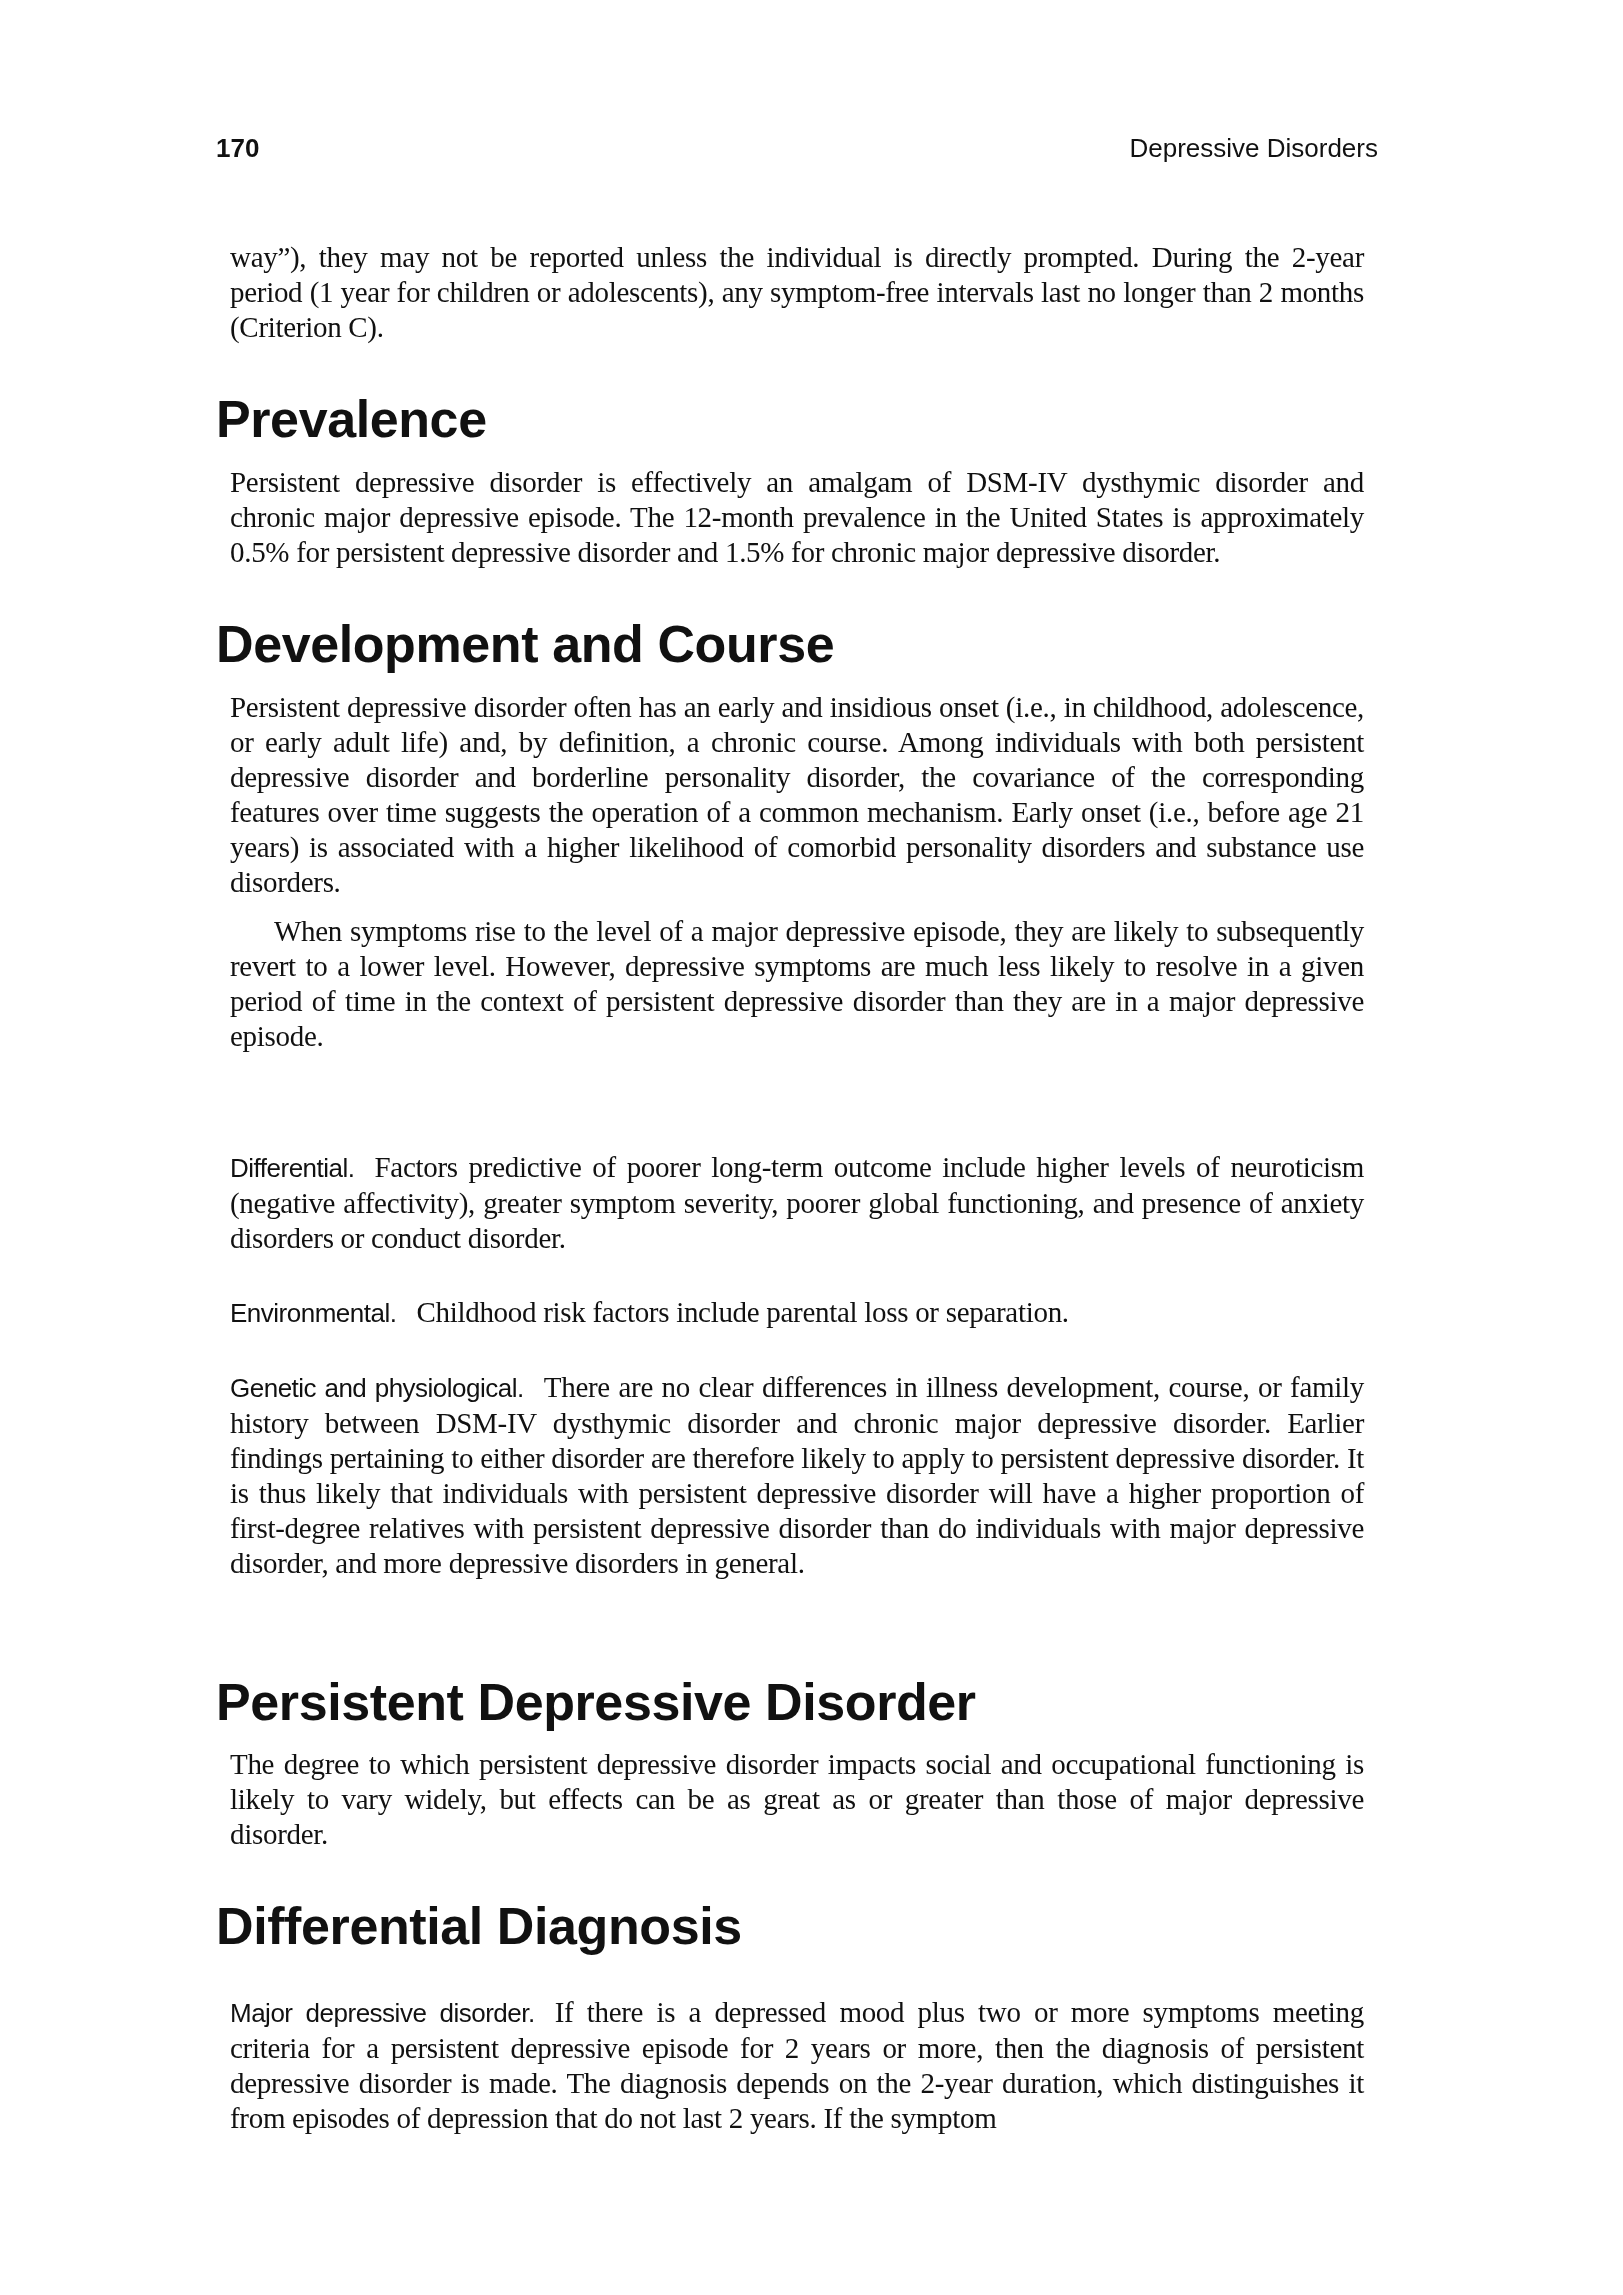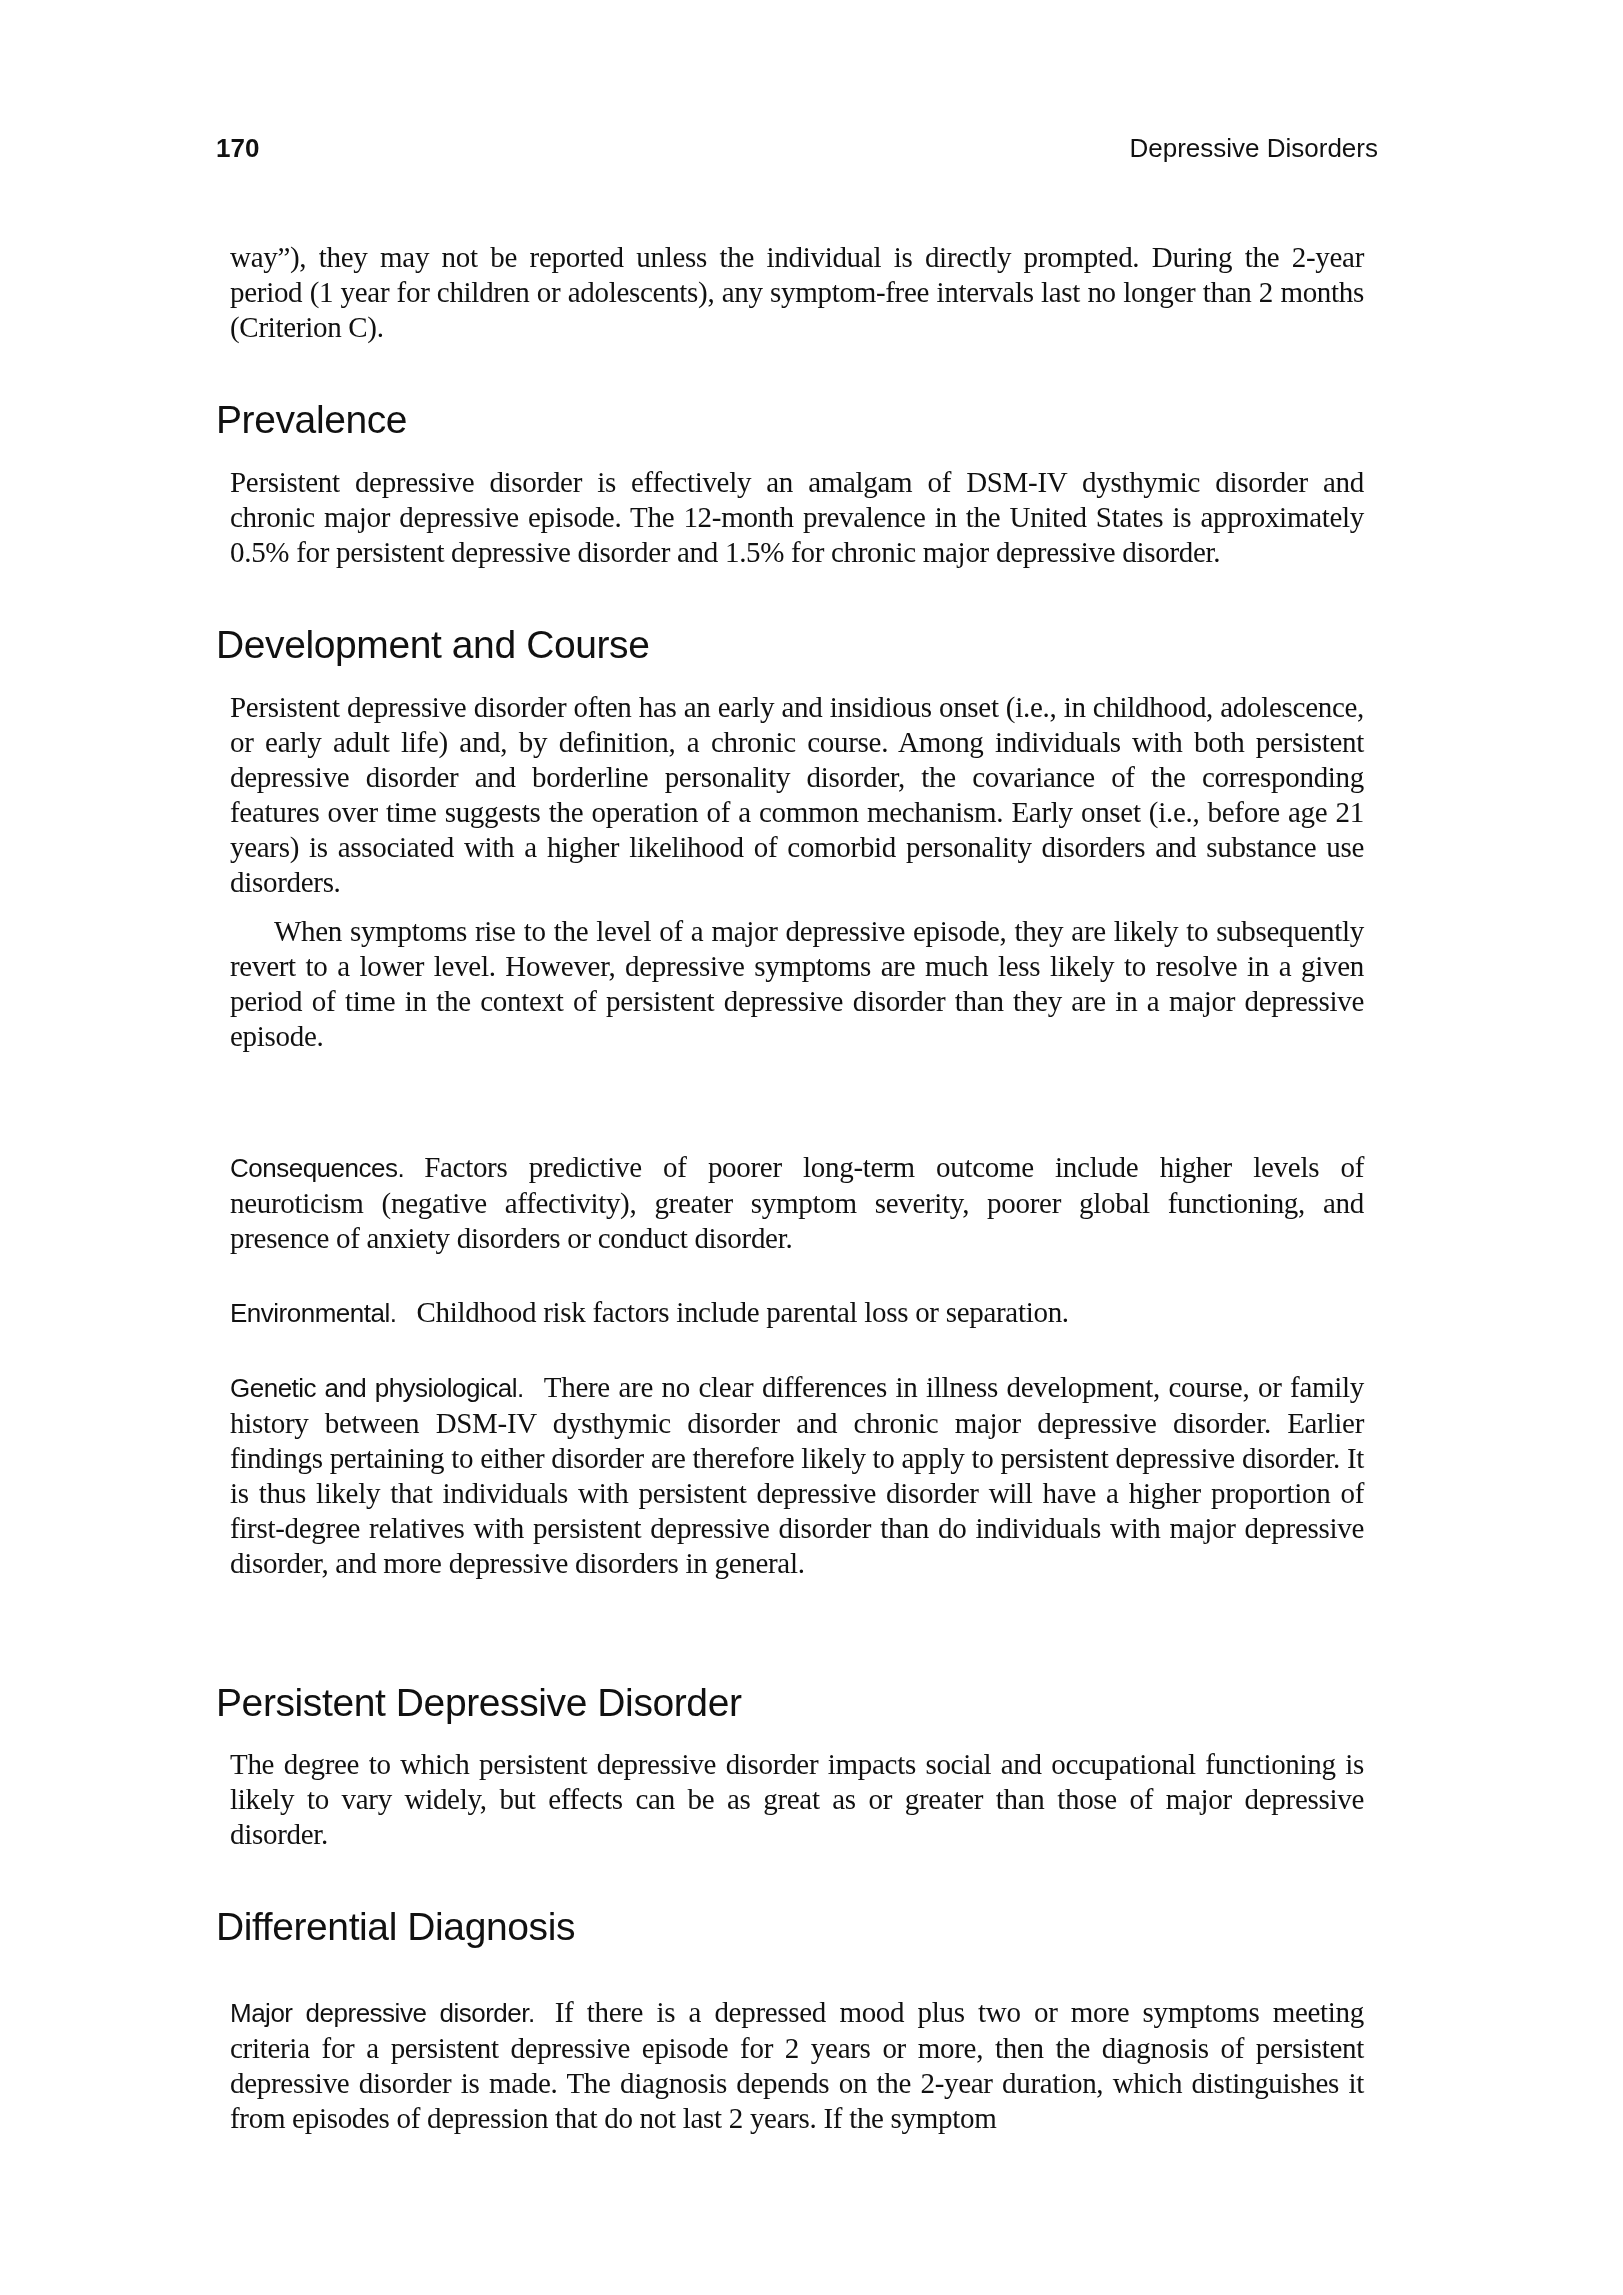--- a/index.html
+++ b/index.html
@@ -6,21 +6,21 @@
   body { width: 1624px; height: 2295px; position: relative; overflow: hidden; color: #111111; }
   .page { position: absolute; left: 216px; top: 0; width: 1162px; }
   .running-head { position: absolute; top: 131px; left: 0; width: 1162px; height: 34px;
     font-family: Liberation Sans, sans-serif; font-size: 26px; line-height: 34px; }
   .page-number { position: absolute; left: 0; top: 0; font-weight: bold; }
   .section-title-head { position: absolute; right: 0; top: 0; }
   .content { position: absolute; top: 226px; left: 0; width: 1162px; }
   p { margin: 14px; font-family: "Liberation Serif", serif; font-size: 29px; line-height: 35px;
       text-align: justify; text-align-last: left; letter-spacing: -0.3px; }
   p.indent { text-indent: 44px; }
-  h2 { margin: 0; font-family: "Liberation Sans", sans-serif; font-weight: normal; font-size: 39px;
+  h2 { margin: 0; font-family: "Liberation Sans", sans-serif; font-weight: bold; font-size: 52px;
        line-height: 47px; letter-spacing: -0.4px; }
   .run-in { font-family: "Liberation Sans", sans-serif; font-size: 26px; letter-spacing: -0.5px; margin-right: 20px; }
   .gap-h { height: 37px; }
   .gap-after-h { height: 7.8px; }
   .gap-after-h2 { height: 31px; }
   .gap-sub { height: 11px; }
 </style>
 </head>
 <body>
 
@@ -41,21 +41,21 @@
     <p>Persistent depressive disorder is effectively an amalgam of DSM-IV dysthymic disorder and chronic major depressive episode. The 12-month prevalence in the United States is approximately 0.5% for persistent depressive disorder and 1.5% for chronic major depressive disorder.</p>
 
     <div class="gap-h"></div>
     <h2>Development and Course</h2>
     <div class="gap-after-h"></div>
     <p>Persistent depressive disorder often has an early and insidious onset (i.e., in childhood, adolescence, or early adult life) and, by definition, a chronic course. Among individuals with both persistent depressive disorder and borderline personality disorder, the covariance of the corresponding features over time suggests the operation of a common mechanism. Early onset (i.e., before age 21 years) is associated with a higher likelihood of comorbid personality disorders and substance use disorders.</p>
     <p class="indent">When symptoms rise to the level of a major depressive episode, they are likely to subsequently revert to a lower level. However, depressive symptoms are much less likely to resolve in a given period of time in the context of persistent depressive disorder than they are in a major depressive episode.</p>
 
     <div class="gap-h"></div>
     <div class="gap-after-h2"></div>
-    <p><span class="run-in">Consequences.</span><span>Factors predictive of poorer long-term outcome include higher levels of neuroticism (negative affectivity), greater symptom severity, poorer global functioning, and presence of anxiety disorders or conduct disorder.</span></p>
+    <p><span class="run-in">Differential.</span><span>Factors predictive of poorer long-term outcome include higher levels of neuroticism (negative affectivity), greater symptom severity, poorer global functioning, and presence of anxiety disorders or conduct disorder.</span></p>
     <div class="gap-sub"></div>
     <p><span class="run-in">Environmental.</span><span>Childhood risk factors include parental loss or separation.</span></p>
     <div class="gap-sub"></div>
     <p><span class="run-in">Genetic and physiological.</span><span>There are no clear differences in illness development, course, or family history between DSM-IV dysthymic disorder and chronic major depressive disorder. Earlier findings pertaining to either disorder are therefore likely to apply to persistent depressive disorder. It is thus likely that individuals with persistent depressive disorder will have a higher proportion of first-degree relatives with persistent depressive disorder than do individuals with major depressive disorder, and more depressive disorders in general.</span></p>
 
     <div class="gap-h"></div>
     <h2><br><span>Persistent Depressive Disorder</span></h2>
     <div class="gap-after-h"></div>
     <p>The degree to which persistent depressive disorder impacts social and occupational functioning is likely to vary widely, but effects can be as great as or greater than those of major depressive disorder.</p>
 

